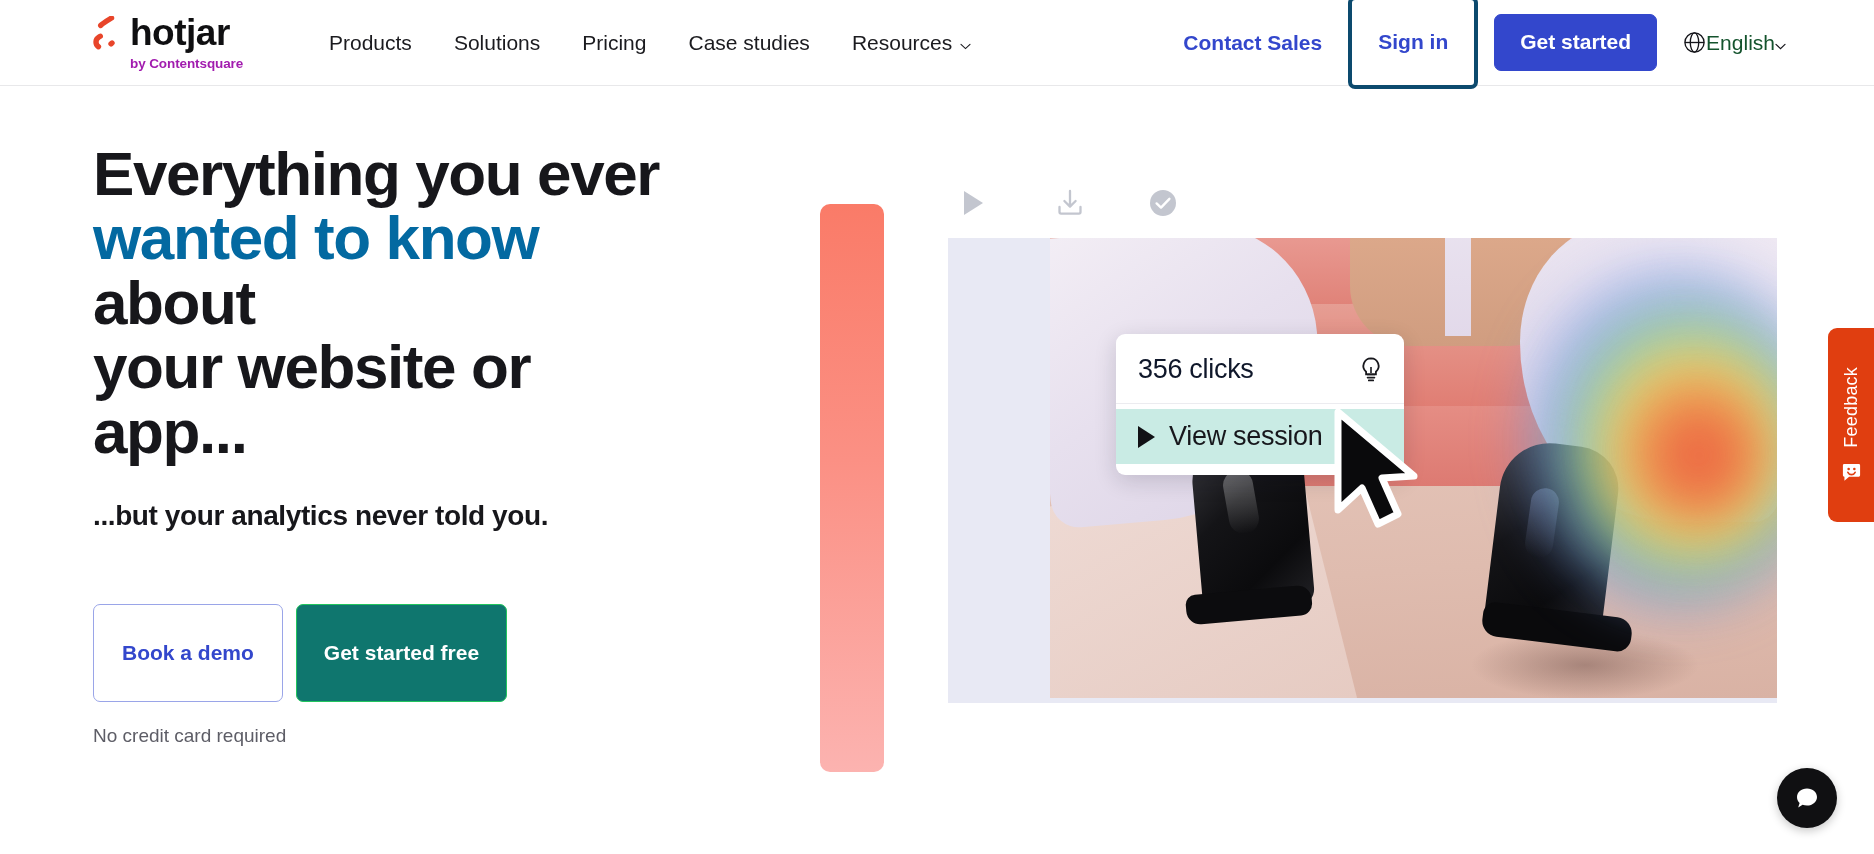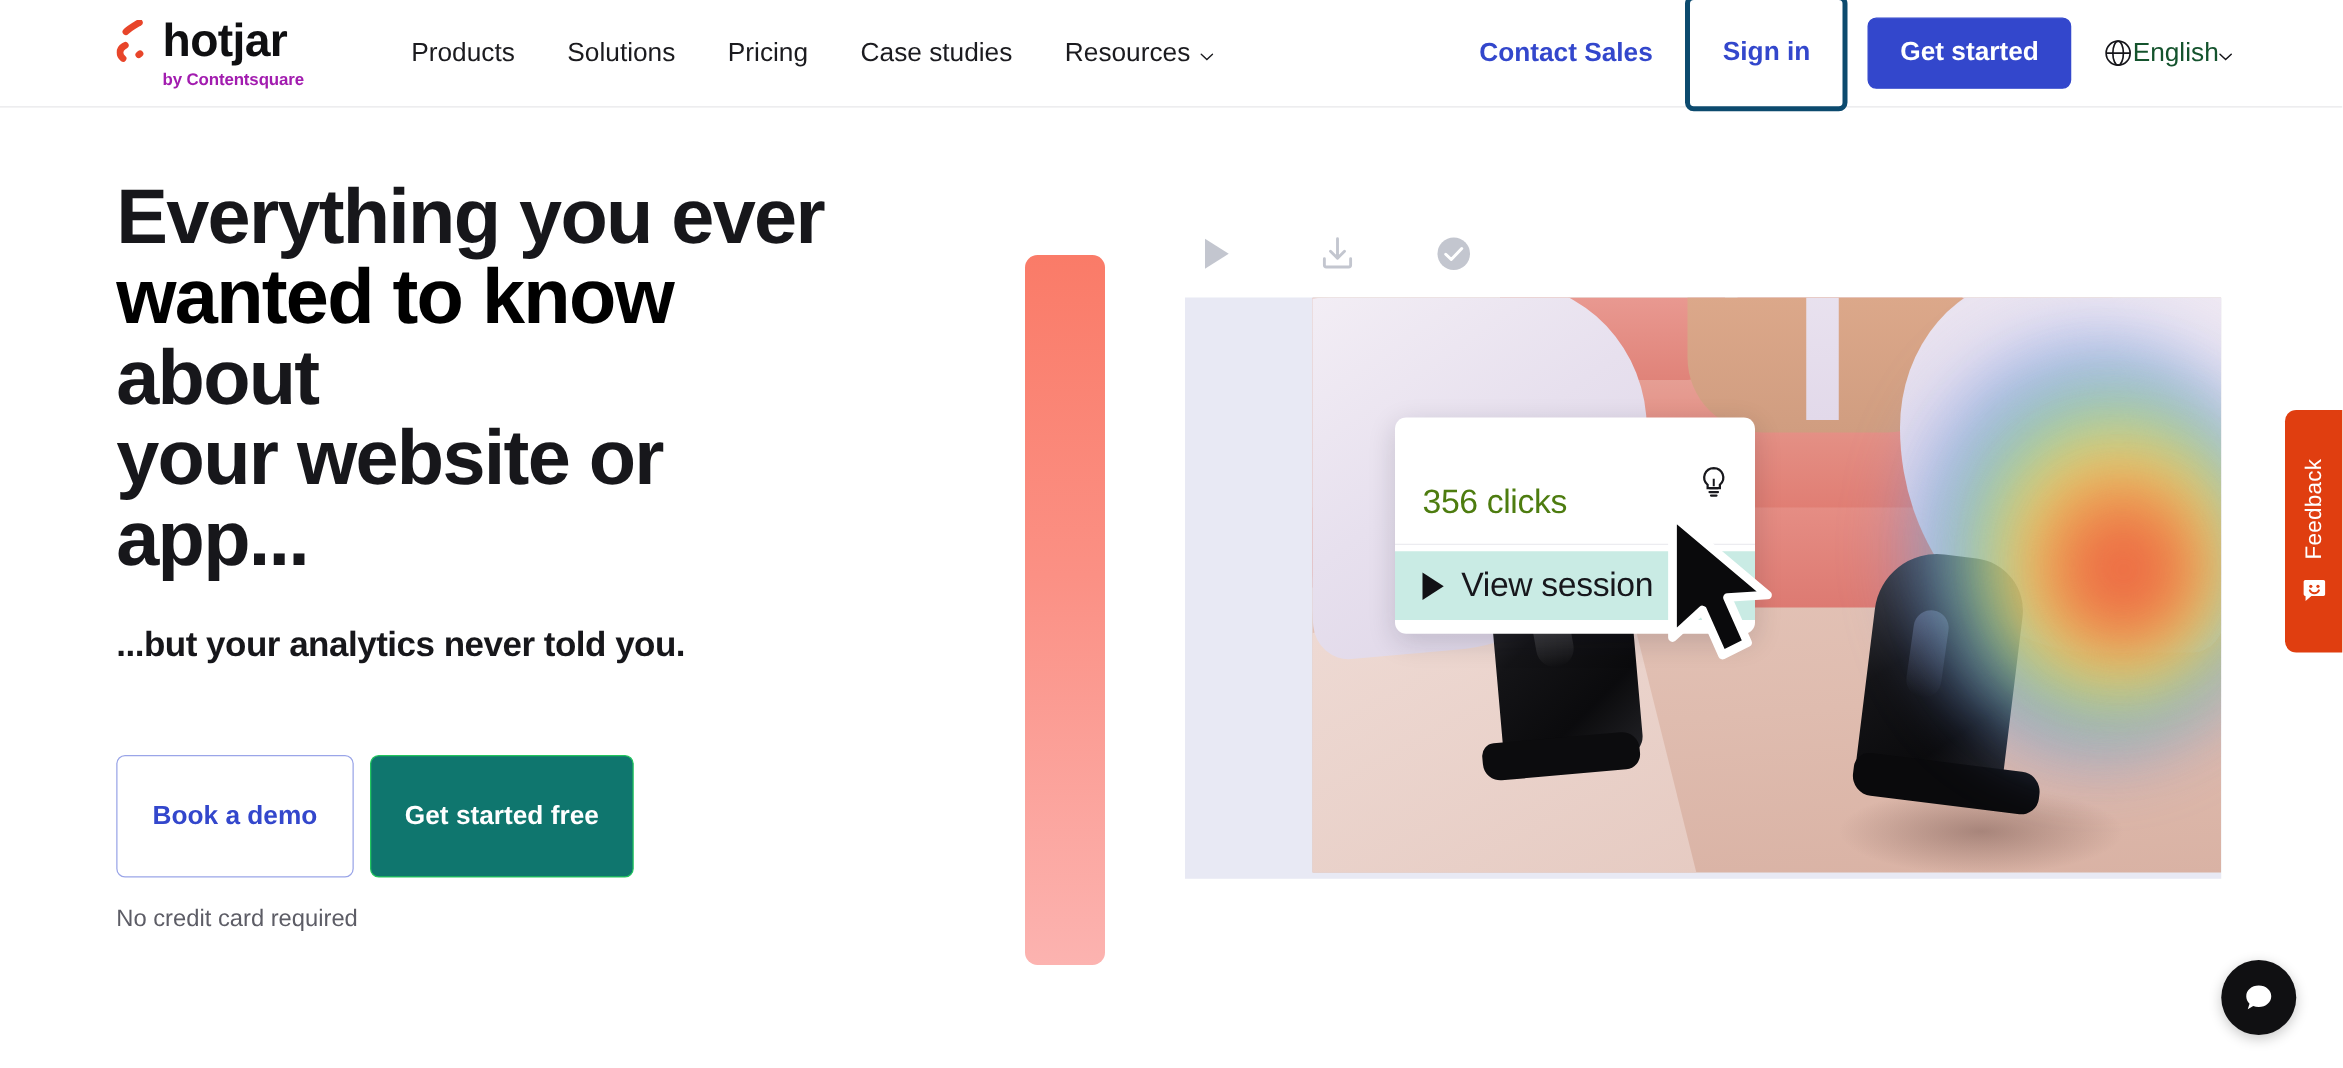--- a/index.html
+++ b/index.html
@@ -72,21 +72,21 @@
     white-space: nowrap;
   }
   .globe { width: 23px; height: 23px; display: block; }
 
   
   .hero-left { position: absolute; left: 93px; top: 142px; width: 600px; }
   .headline {
     font-size: 62px; line-height: 1.04; font-weight: 700;
     color: #17171b; letter-spacing: -1.4px;
   }
-  .headline .hl-accent { color: #000000; }
+  .headline .hl-accent { color: #0369a1; }
   .subhead {
     margin-top: 36px;
     font-size: 28px; font-weight: 700; color: #17171b;
     letter-spacing: -0.4px;
   }
   .lede {
     margin-top: 42px;
     font-size: 21px; line-height: 1.42; color: #55555f;
     max-width: 540px; font-weight: 400;
   }
@@ -240,21 +240,21 @@
     background: #fff;
     border-radius: 9px;
     box-shadow: 0 6px 22px rgba(20,20,40,.16);
     overflow: hidden;
   }
   .oc-top {
     display: flex; align-items: center; justify-content: space-between;
     padding: 20px 20px 18px 22px;
     border-bottom: 1px solid #ececf0;
   }
-  .oc-count { font-size: 27px; font-weight: 400; color: #4d7c0f; letter-spacing: -0.3px; margin-top: 32px; }
+  .oc-count { font-size: 27px; font-weight: 400; color: #0f172a; letter-spacing: -0.3px; }
   .bulb { width: 26px; height: 27px; display: block; }
   .oc-bottom { padding: 5px 0 11px 0; }
   .oc-session {
     display: flex; align-items: center; gap: 14px;
     background: #c9ebe4;
     padding: 12px 22px;
     font-size: 27px; color: #17171c; letter-spacing: -0.3px;
     cursor: pointer;
   }
   .tri { width: 0; height: 0; border-left: 17px solid #111115; border-top: 11px solid transparent; border-bottom: 11px solid transparent; }

